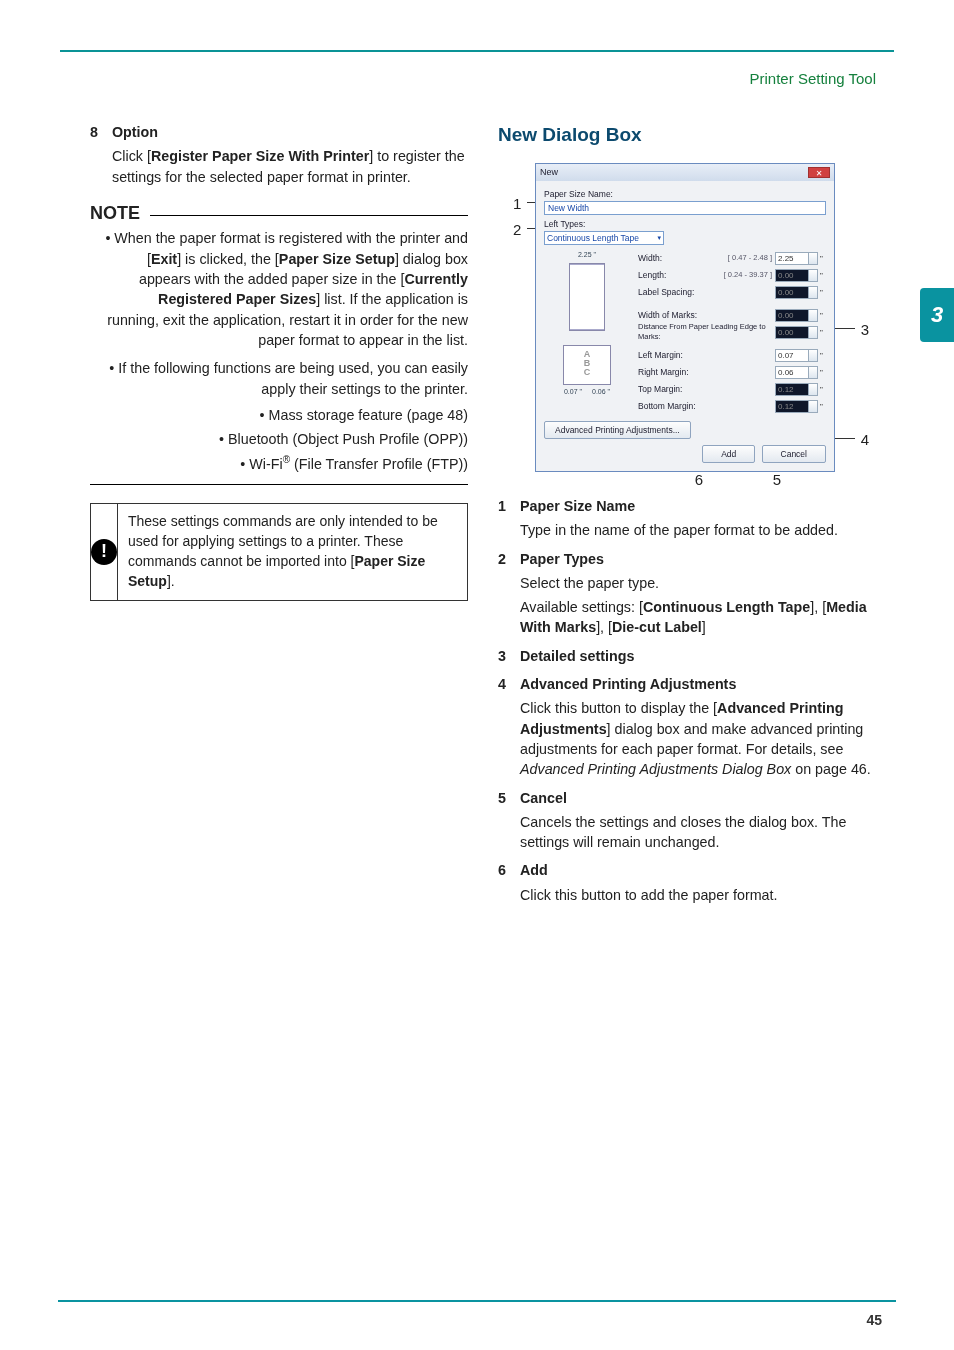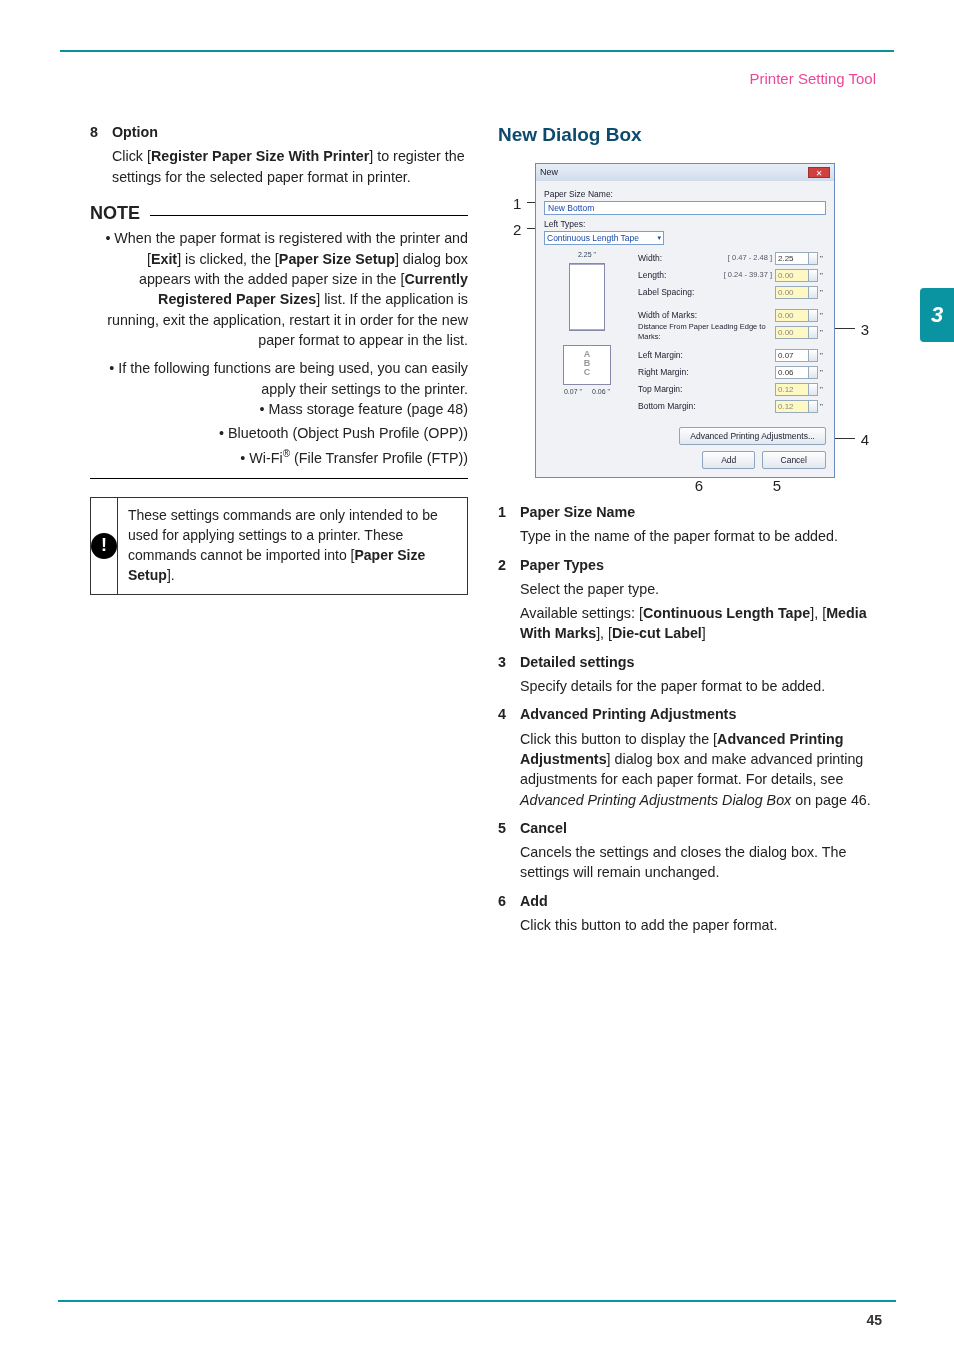--- a/index.html
+++ b/index.html
@@ -14,21 +14,21 @@
     padding: 50px 0 0 0;
     min-height: 1350px;
     position: relative;
   }
   .top-rule {
     border-top: 2px solid #0a9396;
     margin: 0 60px 18px 60px;
   }
   .header-right {
     text-align: right;
-    color: #ec4899;
+    color: #15803d;
     font-size: 15px;
     margin: 0 78px 35px 0;
   }
   .columns {
     display: flex;
     gap: 30px;
     padding: 0 78px 0 90px;
   }
   .col {
     flex: 1;
@@ -51,21 +51,21 @@
   .note-head .line {
     flex: 1;
     border-top: 1.5px solid #000;
     margin-left: 10px;
     position: relative;
     top: 2px;
   }
   ul.bullets { list-style: none; padding-left: 14px; }
   ul.bullets > li::before { content: "• "; }
   ul.bullets > li { margin-bottom: 8px; text-align: right; }
-  ul.subbullets { list-style: none; padding-left: 24px; margin-top: 0; }
+  ul.subbullets { list-style: none; padding-left: 24px; margin-top: 6px; }
   ul.subbullets > li::before { content: "• "; }
   ul.subbullets > li { margin-bottom: 4px; }
   .end-rule { border-top: 1.5px solid #000; margin: 10px 0 18px 0; }
 
   .warn-box {
     display: flex;
     border: 1px solid #333;
     margin-top: 4px;
   }
   .warn-icon-cell {
@@ -178,21 +178,21 @@
   .frow .flabel { font-size: 8.5px; color: #223; flex: 1; }
   .frow .frange { font-size: 7.5px; color: #556; margin-right: 3px; }
   .spin {
     width: 34px; height: 13px;
     border: 1px solid #9ab;
     background: #fff;
     font-size: 8px; color:#333;
     padding: 0 2px;
     display:inline-flex;align-items:center;
   }
-  .spin.disabled { background:#fef9c3; color:#888; }
+  .spin.disabled { background:#0f172a; color:#888; }
   .spinbtn {
     width: 10px; height: 13px;
     border: 1px solid #9ab;
     background: linear-gradient(#fff,#dde6ef);
     display:inline-block;
     margin-left:-1px;
   }
   .unit { font-size: 8px; margin-left: 2px; width:6px; display:inline-block; }
   .fgroup { margin-bottom: 6px; }
   .adv-btn, .btn {
@@ -313,21 +313,21 @@
         <div class="callout c5"><span class="ln" style="bottom:18px;left:5px;width:1px;height:14px"></span><span>5</span></div>
         <div class="callout c6"><span class="ln" style="bottom:18px;left:5px;width:1px;height:14px"></span><span>6</span></div>
 
         <div class="dialog">
           <div class="titlebar">
             <span>New</span>
             <span class="closebtn">✕</span>
           </div>
           <div class="dlg-body">
             <div class="dlg-label">Paper Size Name:</div>
-            <div class="dlg-input">New Bottom</div>
+            <div class="dlg-input">New Width</div>
             <div class="dlg-label">Left Types:</div>
             <div class="dlg-select">
               <span>Continuous Length Tape</span>
                 <span class="arrow">▾</span>
             </div>
 
             <div class="preview-and-fields">
               <div class="preview">
                 <span>2.25 "</span>
                 <div class="tape"></div>
@@ -400,21 +400,21 @@
                   <div class="frow">
                       <span class="flabel">Bottom Margin:</span>
                       <span class="spin disabled">0.12</span>
                       <span class="spinbtn"></span>
                       <span class="unit">"</span>
                     </div>
                 </div>
               </div>
             </div>
 
-            <div style="text-align:right;margin-top:6px">
+            <div style="text-align:left;">
               <span class="adv-btn">Advanced Printing Adjustments...</span>
             </div>
             <div class="btnrow">
               <span class="btn">Add</span>
               <span class="btn">Cancel</span>
             </div>
           </div>
         </div>
       </div>
 
@@ -430,21 +430,20 @@
         </div>
       <div class="indent1">Select the paper type.</div>
       <div class="indent1">
         <span>Available settings: [</span><span class="bold">Continuous Length Tape</span><span>], [</span><span class="bold">Media With Marks</span><span>], [</span><span class="bold">Die-cut Label</span><span>]</span>
       </div>
 
       <div class="num-item" style="margin-top:8px">
           <div class="n">3</div>
           <div class="t">Detailed settings</div>
         </div>
-      <div class="indent1">Specify details for the paper format to be added.</div>
 
       <div class="num-item" style="margin-top:8px">
           <div class="n">4</div>
           <div class="t">Advanced Printing Adjustments</div>
         </div>
       <div class="indent1">
         <span>Click this button to display the [</span><span class="bold">Advanced Printing Adjustments</span><span>] dialog box and make advanced printing adjustments for each paper format. For details, see </span><i>Advanced Printing Adjustments Dialog Box</i><span> on page 46.</span>
       </div>
 
       <div class="num-item" style="margin-top:8px">

